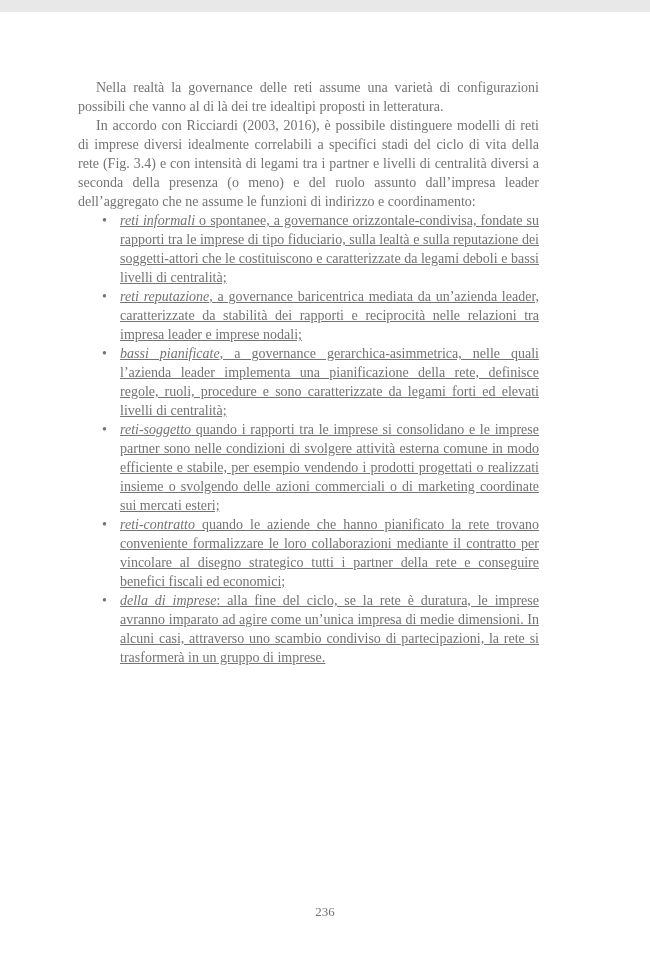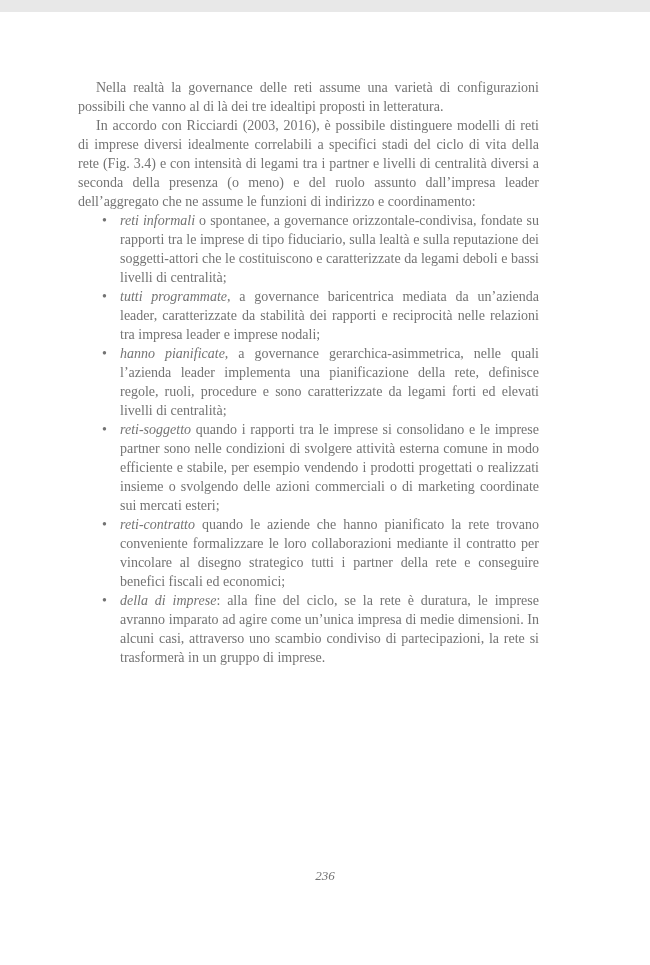--- a/index.html
+++ b/index.html
@@ -25,60 +25,60 @@
     text-align: justify;
   }
   p.para {
     margin: 0;
     text-indent: 18px;
   }
   ul.bullet-list {
     list-style: none;
     margin: 0;
     padding: 0;
+    text-decoration: underline;
   }
   li.bullet-item {
     position: relative;
     padding-left: 42px;
     text-align: justify;
   }
   li.bullet-item::before {
     content: "\2022";
     position: absolute;
     left: 24px;
     top: 0;
   }
   .term {
     font-style: italic;
   }
   .page-number {
     position: absolute;
-    top: 856px;
+    top: 892px;
     left: 78px;
     right: 78px;
     text-align: center;
-    font-style: italic;
     font-size: 13px;
     line-height: 16px;
   }
 </style>
 </head>
 <body>
 
 <div class="page">
   <div class="body-text">
 
     <p class="para">Nella realtà la governance delle reti assume una varietà di configurazioni possibili che vanno al di là dei tre idealtipi proposti in letteratura.</p>
 
     <p class="para">In accordo con Ricciardi (2003, 2016), è possibile distinguere modelli di reti di imprese diversi idealmente correlabili a specifici stadi del ciclo di vita della rete (Fig. 3.4) e con intensità di legami tra i partner e livelli di centralità diversi a seconda della presenza (o meno) e del ruolo assunto dall’impresa leader dell’aggregato che ne assume le funzioni di indirizzo e coordinamento:</p>
 
     <ul class="bullet-list">
       <li class="bullet-item"><span class="term">reti informali</span><span> o spontanee, a governance orizzontale-condivisa, fondate su rapporti tra le imprese di tipo fiduciario, sulla lealtà e sulla reputazione dei soggetti-attori che le costituiscono e caratterizzate da legami deboli e bassi livelli di centralità;</span></li>
-      <li class="bullet-item"><span class="term">tutti programmate</span><span>, a governance baricentrica mediata da un’azienda leader, caratterizzate da stabilità dei rapporti e reciprocità nelle relazioni tra impresa leader e imprese nodali;</span></li>
-      <li class="bullet-item"><span class="term">hanno pianificate</span><span>, a governance gerarchica-asimmetrica, nelle quali l’azienda leader implementa una pianificazione della rete, definisce regole, ruoli, procedure e sono caratterizzate da legami forti ed elevati livelli di centralità;</span></li>
+      <li class="bullet-item"><span class="term">reti reputazione</span><span>, a governance baricentrica mediata da un’azienda leader, caratterizzate da stabilità dei rapporti e reciprocità nelle relazioni tra impresa leader e imprese nodali;</span></li>
+      <li class="bullet-item"><span class="term">bassi pianificate</span><span>, a governance gerarchica-asimmetrica, nelle quali l’azienda leader implementa una pianificazione della rete, definisce regole, ruoli, procedure e sono caratterizzate da legami forti ed elevati livelli di centralità;</span></li>
       <li class="bullet-item"><span class="term">reti-soggetto</span><span> quando i rapporti tra le imprese si consolidano e le imprese partner sono nelle condizioni di svolgere attività esterna comune in modo efficiente e stabile, per esempio vendendo i prodotti progettati o realizzati insieme o svolgendo delle azioni commerciali o di marketing coordinate sui mercati esteri;</span></li>
       <li class="bullet-item"><span class="term">reti-contratto</span><span> quando le aziende che hanno pianificato la rete trovano conveniente formalizzare le loro collaborazioni mediante il contratto per vincolare al disegno strategico tutti i partner della rete e conseguire benefici fiscali ed economici;</span></li>
       <li class="bullet-item"><span class="term">della di imprese</span><span>: alla fine del ciclo, se la rete è duratura, le imprese avranno imparato ad agire come un’unica impresa di medie dimensioni. In alcuni casi, attraverso uno scambio condiviso di partecipazioni, la rete si trasformerà in un gruppo di imprese.</span></li>
     </ul>
 
   </div>
 
   <div class="page-number">236</div>
 </div>
 

